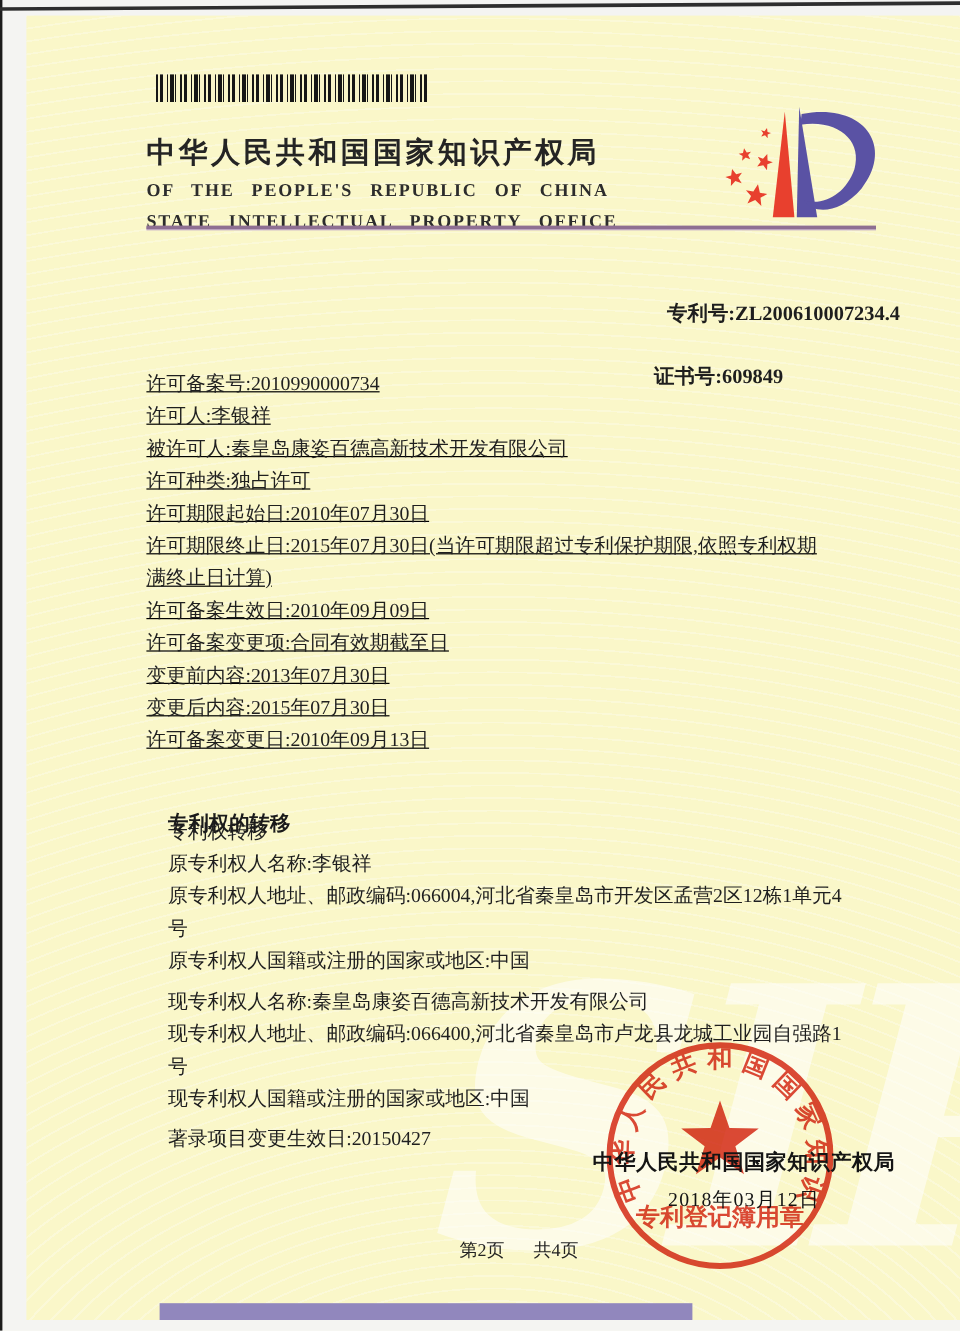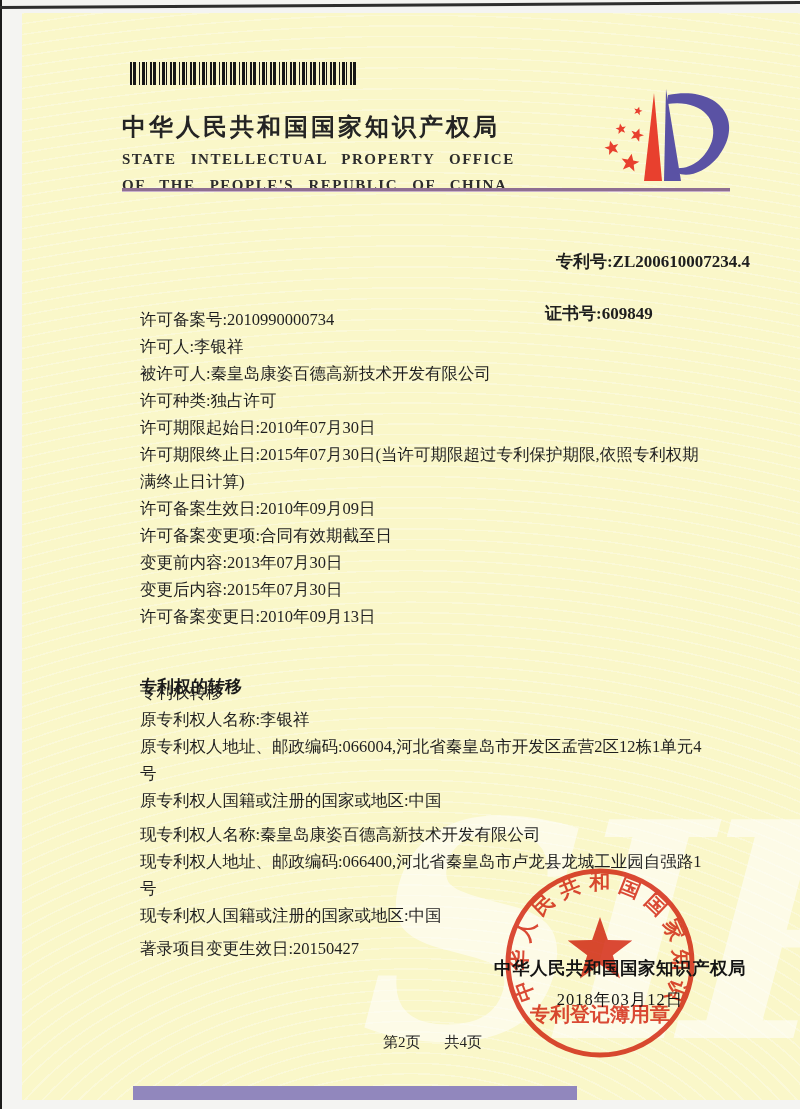--- a/index.html
+++ b/index.html
@@ -33,21 +33,21 @@
       #161616 16px 17px,#f8f4c8 17px 20px);
   }
   .hdr{position:absolute;left:100px;top:98px;z-index:3;color:#242424;}
   .hdr-zh{font-size:24px;font-weight:bold;letter-spacing:3px;margin:0 0 8px 0;}
   .hdr-en{font-size:15px;font-weight:600;letter-spacing:1.5px;word-spacing:9px;margin:0 0 9px 0;color:#2c2c2c;}
   .hdr-rule{position:absolute;left:100px;top:175px;width:608px;height:3px;background:#8e6f92;box-shadow:0 1px 0 #c9b1cb;z-index:3;}
   .logo{position:absolute;left:562px;top:66px;width:182px;height:132px;z-index:2;}
   .numbers{position:absolute;left:118px;top:237px;width:610px;z-index:3;font-size:17px;font-weight:600;color:#1e1e1e;text-align:right;}
   .numbers .cert{position:absolute;left:405px;top:16px;margin-top:36px;}
   .bodyline{font-size:16.5px;line-height:27px;color:#1f1f1f;white-space:nowrap;}
-  .license-block{position:absolute;left:118px;top:293px;z-index:3;}
+  .license-block{position:absolute;left:100px;top:293px;z-index:3;text-decoration:underline;}
   .transfer-heading{position:absolute;left:118px;top:637px;z-index:3;font-size:17px;font-weight:bold;color:#1a1a1a;margin-top:25px;}
   .transfer-block{position:absolute;left:118px;top:666px;z-index:3;}
   .current-block{position:absolute;left:118px;top:808px;z-index:3;}
   .record-line{position:absolute;left:118px;top:922px;z-index:3;}
   .seal{position:absolute;left:478px;top:850px;width:200px;height:200px;z-index:4;opacity:.92;mix-blend-mode:multiply;}
   .signature{position:absolute;left:458px;top:943px;width:280px;z-index:5;text-align:center;color:#141414;}
   .sig-office{font-size:17.5px;font-weight:bold;letter-spacing:.5px;}
   .sig-date{font-size:16.5px;margin-top:9px;letter-spacing:1px;}
   .footer{position:absolute;left:361px;top:1020px;z-index:3;display:flex;gap:24px;font-size:15px;color:#222;font-family:Liberation Serif, serif;}
   .purple-bar{position:absolute;left:111px;top:1073px;width:444px;height:15px;background:#9187bd;z-index:2;}
@@ -59,22 +59,22 @@
 <div class="scan-edge-topline"></div>
 
 <div class="page">
 
   <div class="watermark">SIPO</div>
 
   <div class="barcode"></div>
 
   <div class="hdr">
     <div class="hdr-zh">中华人民共和国国家知识产权局</div>
+    <div class="hdr-en">OF THE PEOPLE'S REPUBLIC OF CHINA</div>
     <div class="hdr-en">STATE INTELLECTUAL PROPERTY OFFICE</div>
-    <div class="hdr-en">OF THE PEOPLE'S REPUBLIC OF CHINA</div>
   </div>
   <div class="hdr-rule"></div>
 
   <svg class="logo" viewBox="0 0 182 132">
     <g fill="#e8402e">
       <polygon points="0,-10 2.9,-3.1 9.5,-3.1 4.2,1.2 6.2,8.1 0,4 -6.2,8.1 -4.2,1.2 -9.5,-3.1 -2.9,-3.1" transform="translate(54,32) scale(0.45) rotate(15)"></polygon>
       <polygon points="0,-10 2.9,-3.1 9.5,-3.1 4.2,1.2 6.2,8.1 0,4 -6.2,8.1 -4.2,1.2 -9.5,-3.1 -2.9,-3.1" transform="translate(37,50) scale(0.55) rotate(-10)"></polygon>
       <polygon points="0,-10 2.9,-3.1 9.5,-3.1 4.2,1.2 6.2,8.1 0,4 -6.2,8.1 -4.2,1.2 -9.5,-3.1 -2.9,-3.1" transform="translate(53,56) scale(0.7) rotate(20)"></polygon>
       <polygon points="0,-10 2.9,-3.1 9.5,-3.1 4.2,1.2 6.2,8.1 0,4 -6.2,8.1 -4.2,1.2 -9.5,-3.1 -2.9,-3.1" transform="translate(28,69) scale(0.75) rotate(-15)"></polygon>
       <polygon points="0,-10 2.9,-3.1 9.5,-3.1 4.2,1.2 6.2,8.1 0,4 -6.2,8.1 -4.2,1.2 -9.5,-3.1 -2.9,-3.1" transform="translate(46,84) scale(0.95) rotate(10)"></polygon>

